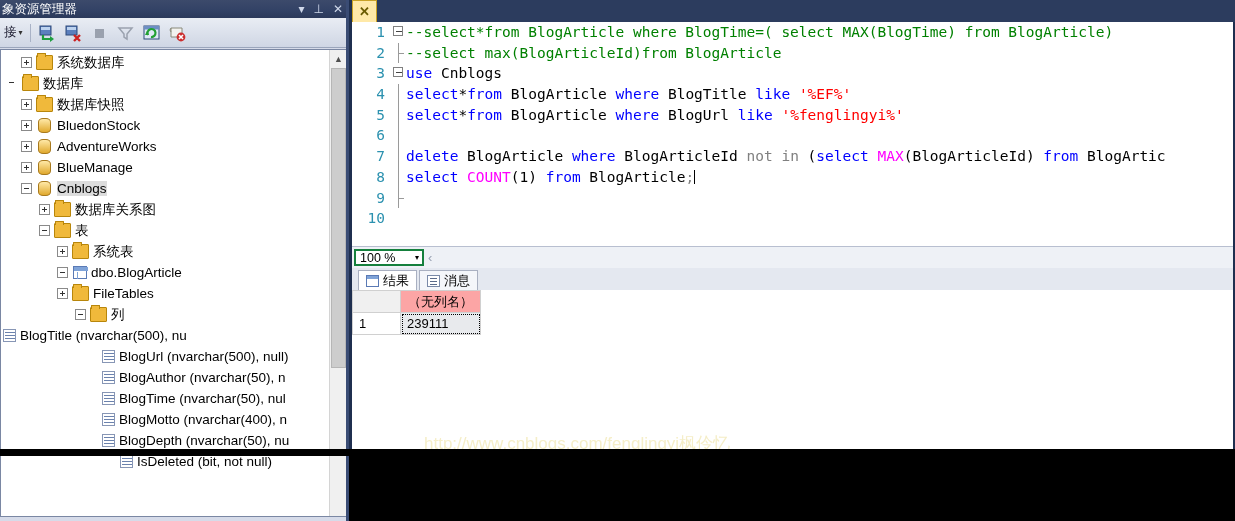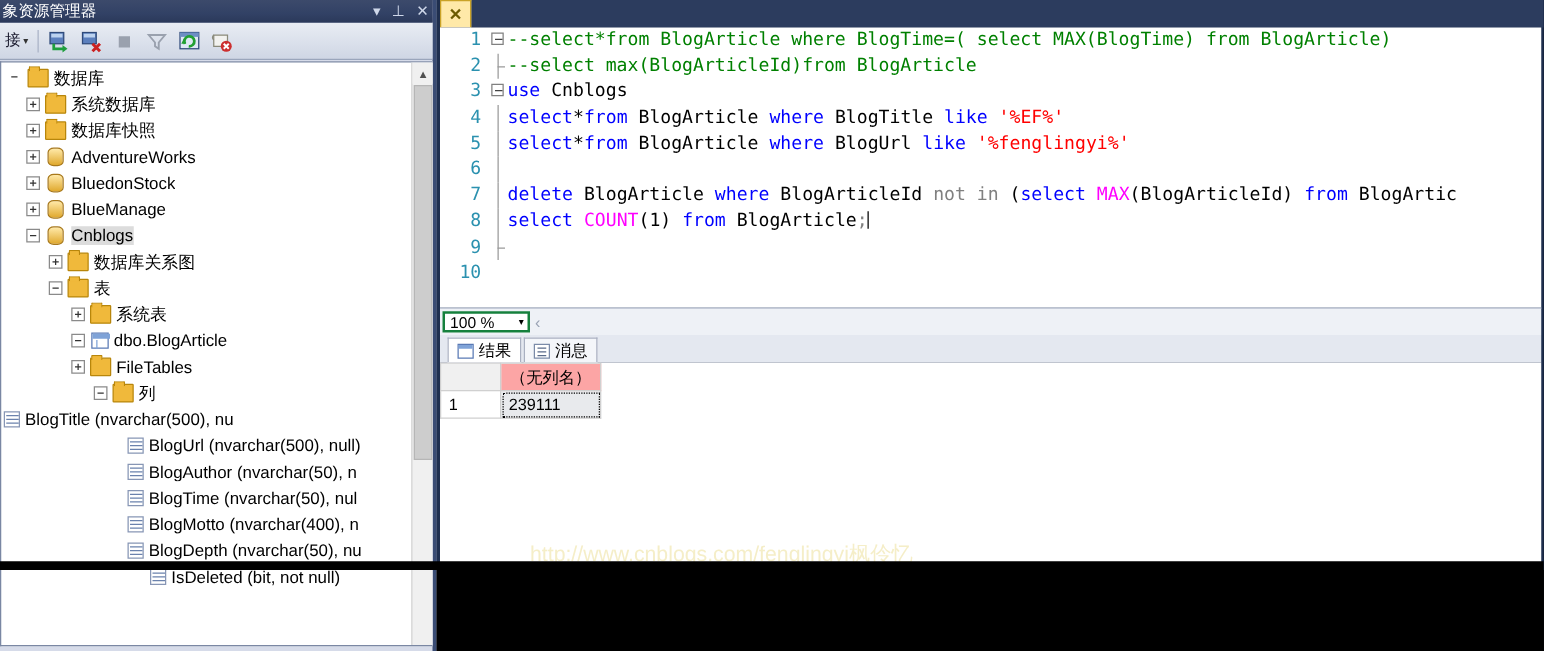--- a/index.html
+++ b/index.html
@@ -227,48 +227,48 @@
             <path d="M4 5 q-2 2 0 4" fill="none" stroke="#8a8a7a"></path>
             <circle cx="14" cy="14" r="4.4" fill="#cc2f2f"></circle>
             <path d="M12 12 l4 4 M16 12 l-4 4" stroke="#fff" stroke-width="1.6"></path>
           </svg>
       </div>
     </div>
 
     <div class="oe-tree">
       <div class="tree-inner">
 
+        <div class="node" style="padding-left:20px">
+          <span class="exp plus"></span>
+          <span class="ico folder"></span>
+          <span class="node-label">系统数据库</span>
+        </div>
+
         <div class="node" style="padding-left:6px">
           <span class="exp none"></span>
           <span class="ico folder"></span>
           <span class="node-label">数据库</span>
         </div>
 
         <div class="node" style="padding-left:20px">
           <span class="exp plus"></span>
           <span class="ico folder"></span>
-          <span class="node-label">系统数据库</span>
+          <span class="node-label">数据库快照</span>
         </div>
 
         <div class="node" style="padding-left:20px">
           <span class="exp plus"></span>
-          <span class="ico folder"></span>
-          <span class="node-label">数据库快照</span>
+          <span class="ico db"></span>
+          <span class="node-label">BluedonStock</span>
         </div>
 
         <div class="node" style="padding-left:20px">
           <span class="exp plus"></span>
           <span class="ico db"></span>
           <span class="node-label">AdventureWorks</span>
-        </div>
-
-        <div class="node" style="padding-left:20px">
-          <span class="exp plus"></span>
-          <span class="ico db"></span>
-          <span class="node-label">BluedonStock</span>
         </div>
 
         <div class="node" style="padding-left:20px">
           <span class="exp plus"></span>
           <span class="ico db"></span>
           <span class="node-label">BlueManage</span>
         </div>
 
         <div class="node sel" style="padding-left:20px">
           <span class="exp"></span>

